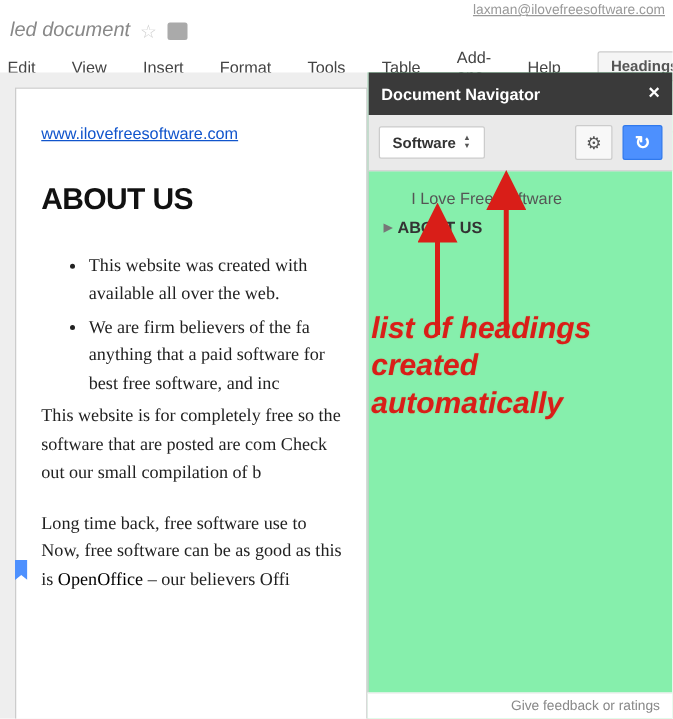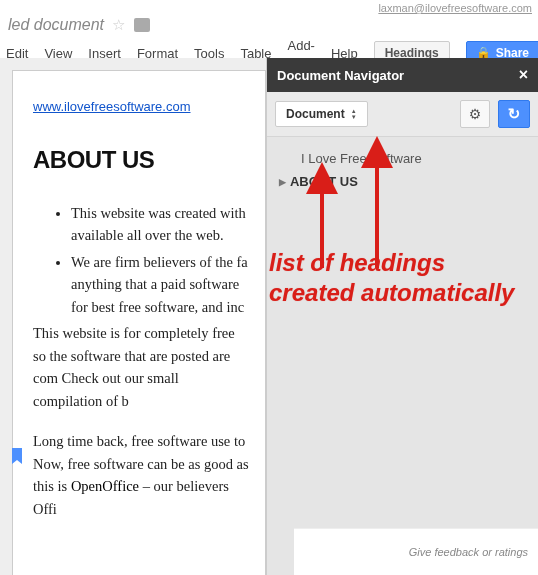--- a/index.html
+++ b/index.html
@@ -2,54 +2,54 @@
 <html><head>
 <meta charset="utf-8">
 <style>
 * { margin:0; padding:0; box-sizing:border-box; }
 body { font-family:Arial,sans-serif; font-size:13px; color:#333; background:#fff; width:538px; height:575px; overflow:hidden; position:relative; }
 .header { display:flex; align-items:center; justify-content:flex-end; padding:2px 6px; font-size:11px; color:#999;text-decoration:underline; }
 .title-row { display:flex; align-items:center; padding:0 8px; gap:8px; }
 .doc-title { font-size:16px; font-style:italic; color:#888; }
 .star { color:#ccc; font-size:15px; }
 .folder { width:16px; height:14px; background:#aaa; border-radius:2px; }
-.menubar { display:flex; align-items:center; gap:16px; padding:4px 6px; border-bottom:1px solid #e0e0e0; }
+.menubar { display:flex; align-items:center; gap:29px; padding:4px 6px; border-bottom:1px solid #e0e0e0; }
 .menu-item { font-size:13px; color:#444; cursor:pointer; }
 .comments-btn { margin-left:auto; background:#f5f5f5; border:1px solid #ccc; padding:4px 10px; border-radius:2px; font-weight:bold; font-size:12px; color:#555; cursor:pointer; }
 .share-btn { background:#4d90fe; color:#fff; border:1px solid #3079ed; padding:4px 10px; border-radius:2px; font-weight:bold; font-size:12px; display:flex; align-items:center; gap:4px; cursor:pointer; }
 .toolbar { display:flex; align-items:center; gap:6px; padding:5px 6px; border-bottom:1px solid #e0e0e0; background:#fff; }
 .tool-btn { background:#f5f5f5; border:1px solid #ddd; padding:3px 8px; font-size:12px; color:#555; border-radius:2px; cursor:pointer; display:flex; align-items:center; gap:4px; }
 .tool-sep { width:1px; height:18px; background:#e0e0e0; }
 .caret { font-size:8px; color:#888; }
 .workspace { display:flex; position:absolute; top:58px; left:0; right:0; bottom:0; }
 .doc-area { flex:1; background:#eee; padding:12px 0 0 12px; overflow:hidden; }
 .page { background:#fff; border:1px solid #ccc; padding:28px 14px 28px 20px; min-height:600px; }
 .link { color:#1155cc; text-decoration:underline; font-size:13px;text-align:center; }
 .h-about { font-family:Arial; font-weight:900; font-size:24px; margin-top:32px; margin-bottom:28px; color:#111; letter-spacing:-0.5px; }
 .doc-body { font-family:Georgia,serif; font-size:14.5px; line-height:1.55; color:#222; }
 .doc-body ul { padding-left:38px; margin-bottom:2px; }
 .doc-body li { margin-bottom:4px; }
 .doc-body p { margin-bottom:18px; }
 .bookmark { position:absolute; left:12px; top:390px; width:10px; height:16px; background:#4d90fe; clip-path:polygon(0 0,100% 0,100% 100%,50% 75%,0 100%); }
 .oo { color:#000000;text-align:right; }
-.sidebar { width:272px; background:#e5e5e5; border-left:1px solid #ccc; display:flex; flex-direction:column; position:relative; }
+.sidebar { width:244px; background:#86efac; border-left:1px solid #ccc; display:flex; flex-direction:column; position:relative; }
 .side-title { background:#3a3a3a; color:#fff; padding:8px 10px; font-size:13px; font-weight:bold; display:flex; align-items:center; justify-content:space-between; }
 .close-x { color:#fff; font-size:16px; cursor:pointer; font-weight:bold; }
 .side-toolbar { background:#eaeaea; padding:8px; display:flex; align-items:center; gap:8px; border-bottom:1px solid #d5d5d5; }
 .filter-btn { background:#fff; border:1px solid #ccc; padding:5px 10px; font-size:12px; font-weight:bold; color:#333; display:flex; align-items:center; gap:6px; cursor:pointer; border-radius:2px; }
 .stepper { display:flex; flex-direction:column; gap:0; font-size:6px; color:#555; }
 .spacer { flex:1; }
 .gear-btn { background:#f8f8f8; border:1px solid #ccc; width:30px; height:28px; display:flex; align-items:center; justify-content:center; cursor:pointer; border-radius:2px; font-size:14px; color:#555; }
 .refresh-btn { background:#4d90fe; border:1px solid #3079ed; width:32px; height:28px; display:flex; align-items:center; justify-content:center; cursor:pointer; border-radius:2px; color:#fff; font-size:15px; font-weight:bold; }
 .tree { padding:10px 12px; font-size:13px; }
 .tree-title { color:#555; padding:4px 6px 4px 22px; }
 .tree-item { display:flex; align-items:center; gap:4px; font-weight:bold; color:#333; padding:4px 0; cursor:pointer; }
 .tri { font-size:9px; color:#777; }
 .anno { position:absolute; left:2px; top:190px; color:#d91e18; font-weight:900; font-size:24px; font-style:italic; line-height:1.25; text-shadow:0 0 1px rgba(217,30,24,.3); pointer-events:none; }
-.footer { position:absolute; bottom:0; right:0; width:244px; text-align:right; padding:17px 10px; font-size:11px; color:#888; border-top:1px solid #eee; background:#fff;font-style:italic; }
+.footer { position:absolute; bottom:0; right:0; width:244px; text-align:right; padding:4px 10px; font-size:11px; color:#888; border-top:1px solid #eee; background:#fff; }
 svg.arrow-svg { position:absolute; pointer-events:none; }
 </style>
 </head>
 <body>
 
 <div class="header">
     <span>laxman@ilovefreesoftware.com</span>
   </div>
 
 <div class="title-row">
@@ -106,21 +106,21 @@
     <div class="bookmark"></div>
   </div>
 
   <div class="sidebar">
     <div class="side-title">
       <span>Document Navigator</span>
       <span class="close-x">×</span>
     </div>
     <div class="side-toolbar">
       <div class="filter-btn">
-        <span>Document</span>
+        <span>Software</span>
         <span class="stepper">
             <span>▲</span>
             <span>▼</span>
           </span>
       </div>
       <div class="spacer"></div>
       <div class="gear-btn">
           <span>⚙</span>
         </div>
       <div class="refresh-btn">

